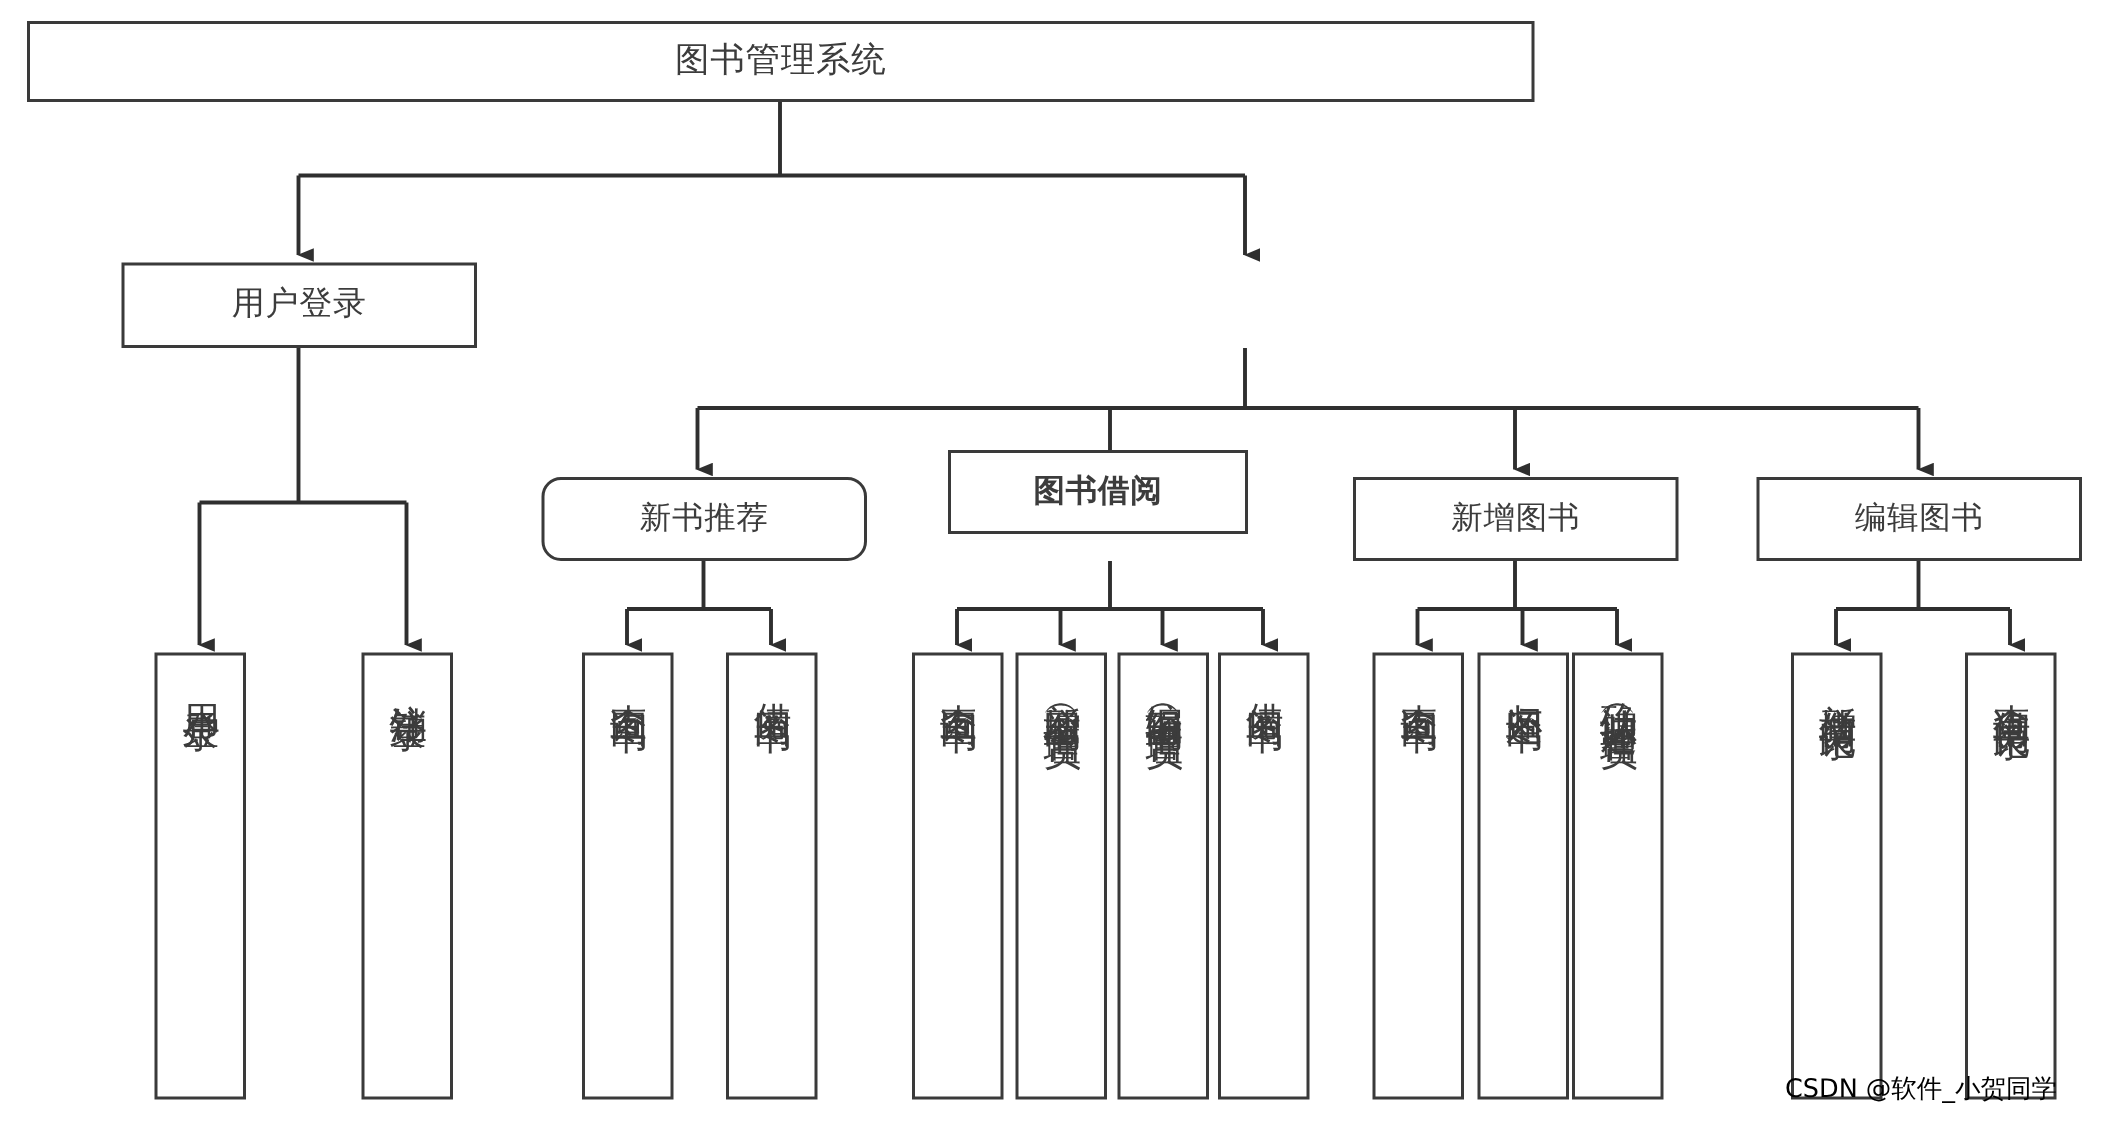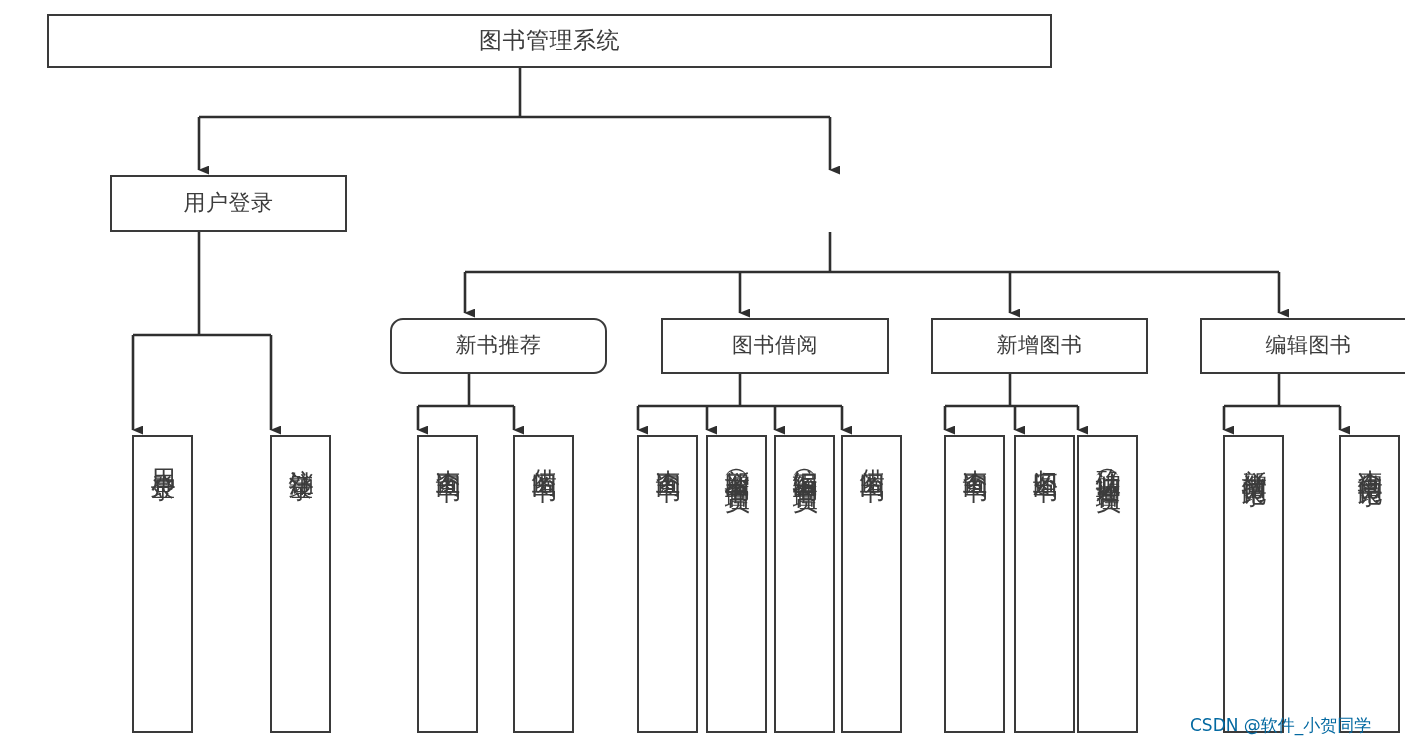--- a/index.html
+++ b/index.html
@@ -27,21 +27,20 @@
   }
   .node {
     position: absolute;
     box-sizing: border-box;
     background: #ffffff;
     border: 2.2px solid #3a3a3a;
     display: flex;
     align-items: center;
     justify-content: center;
     color: #2b2b2b;
-    margin-left: 29px;
   }
   .node .lbl {
     display: block;
     text-align: center;
     color: #3c3c3c;
     letter-spacing: 0.5px;
   }
   
   .node.horiz .lbl {
     font-size: 22px;
@@ -63,21 +62,21 @@
     font-size: 25px;
     line-height: 1.05;
     letter-spacing: 3px;
     white-space: nowrap;
   }
   #watermark {
     position: absolute;
     left: 1190px;
     top: 714px;
     font-size: 17px;
-    color: #0369a1;
+    color: #000000;
     white-space: nowrap;
     font-family: "DejaVu Sans", "Liberation Sans", sans-serif;
   }
 </style>
 </head>
 <body>
 
 <div id="canvas">
 
   <svg id="wires" viewBox="0 0 1405 747" xmlns="http://www.w3.org/2000/svg">
@@ -134,21 +133,21 @@
     <span class="lbl">图书管理系统</span>
   </div>
 
   <div class="node horiz lvl2" style="left:81px; top:175px; width:237px; height:57px;">
     <span class="lbl">用户登录</span>
   </div>
 
   <div class="node horiz lvl3" style="left:361px; top:318px; width:217px; height:56px;border-radius:13px;">
     <span class="lbl">新书推荐</span>
   </div>
-  <div class="node horiz lvl3" style="left:632px; top:318px; width:228px; height:56px;">
+  <div class="node horiz lvl3" style="left:632px; top:300px; width:200px; height:56px;font-weight:bold;">
     <span class="lbl">图书借阅</span>
   </div>
   <div class="node horiz lvl3" style="left:902px; top:318px; width:217px; height:56px;">
     <span class="lbl">新增图书</span>
   </div>
   <div class="node horiz lvl3" style="left:1171px; top:318px; width:217px; height:56px;">
     <span class="lbl">编辑图书</span>
   </div>
 
   <div class="node vert" style="left:103px; top:435px; width:61px; height:298px;">

